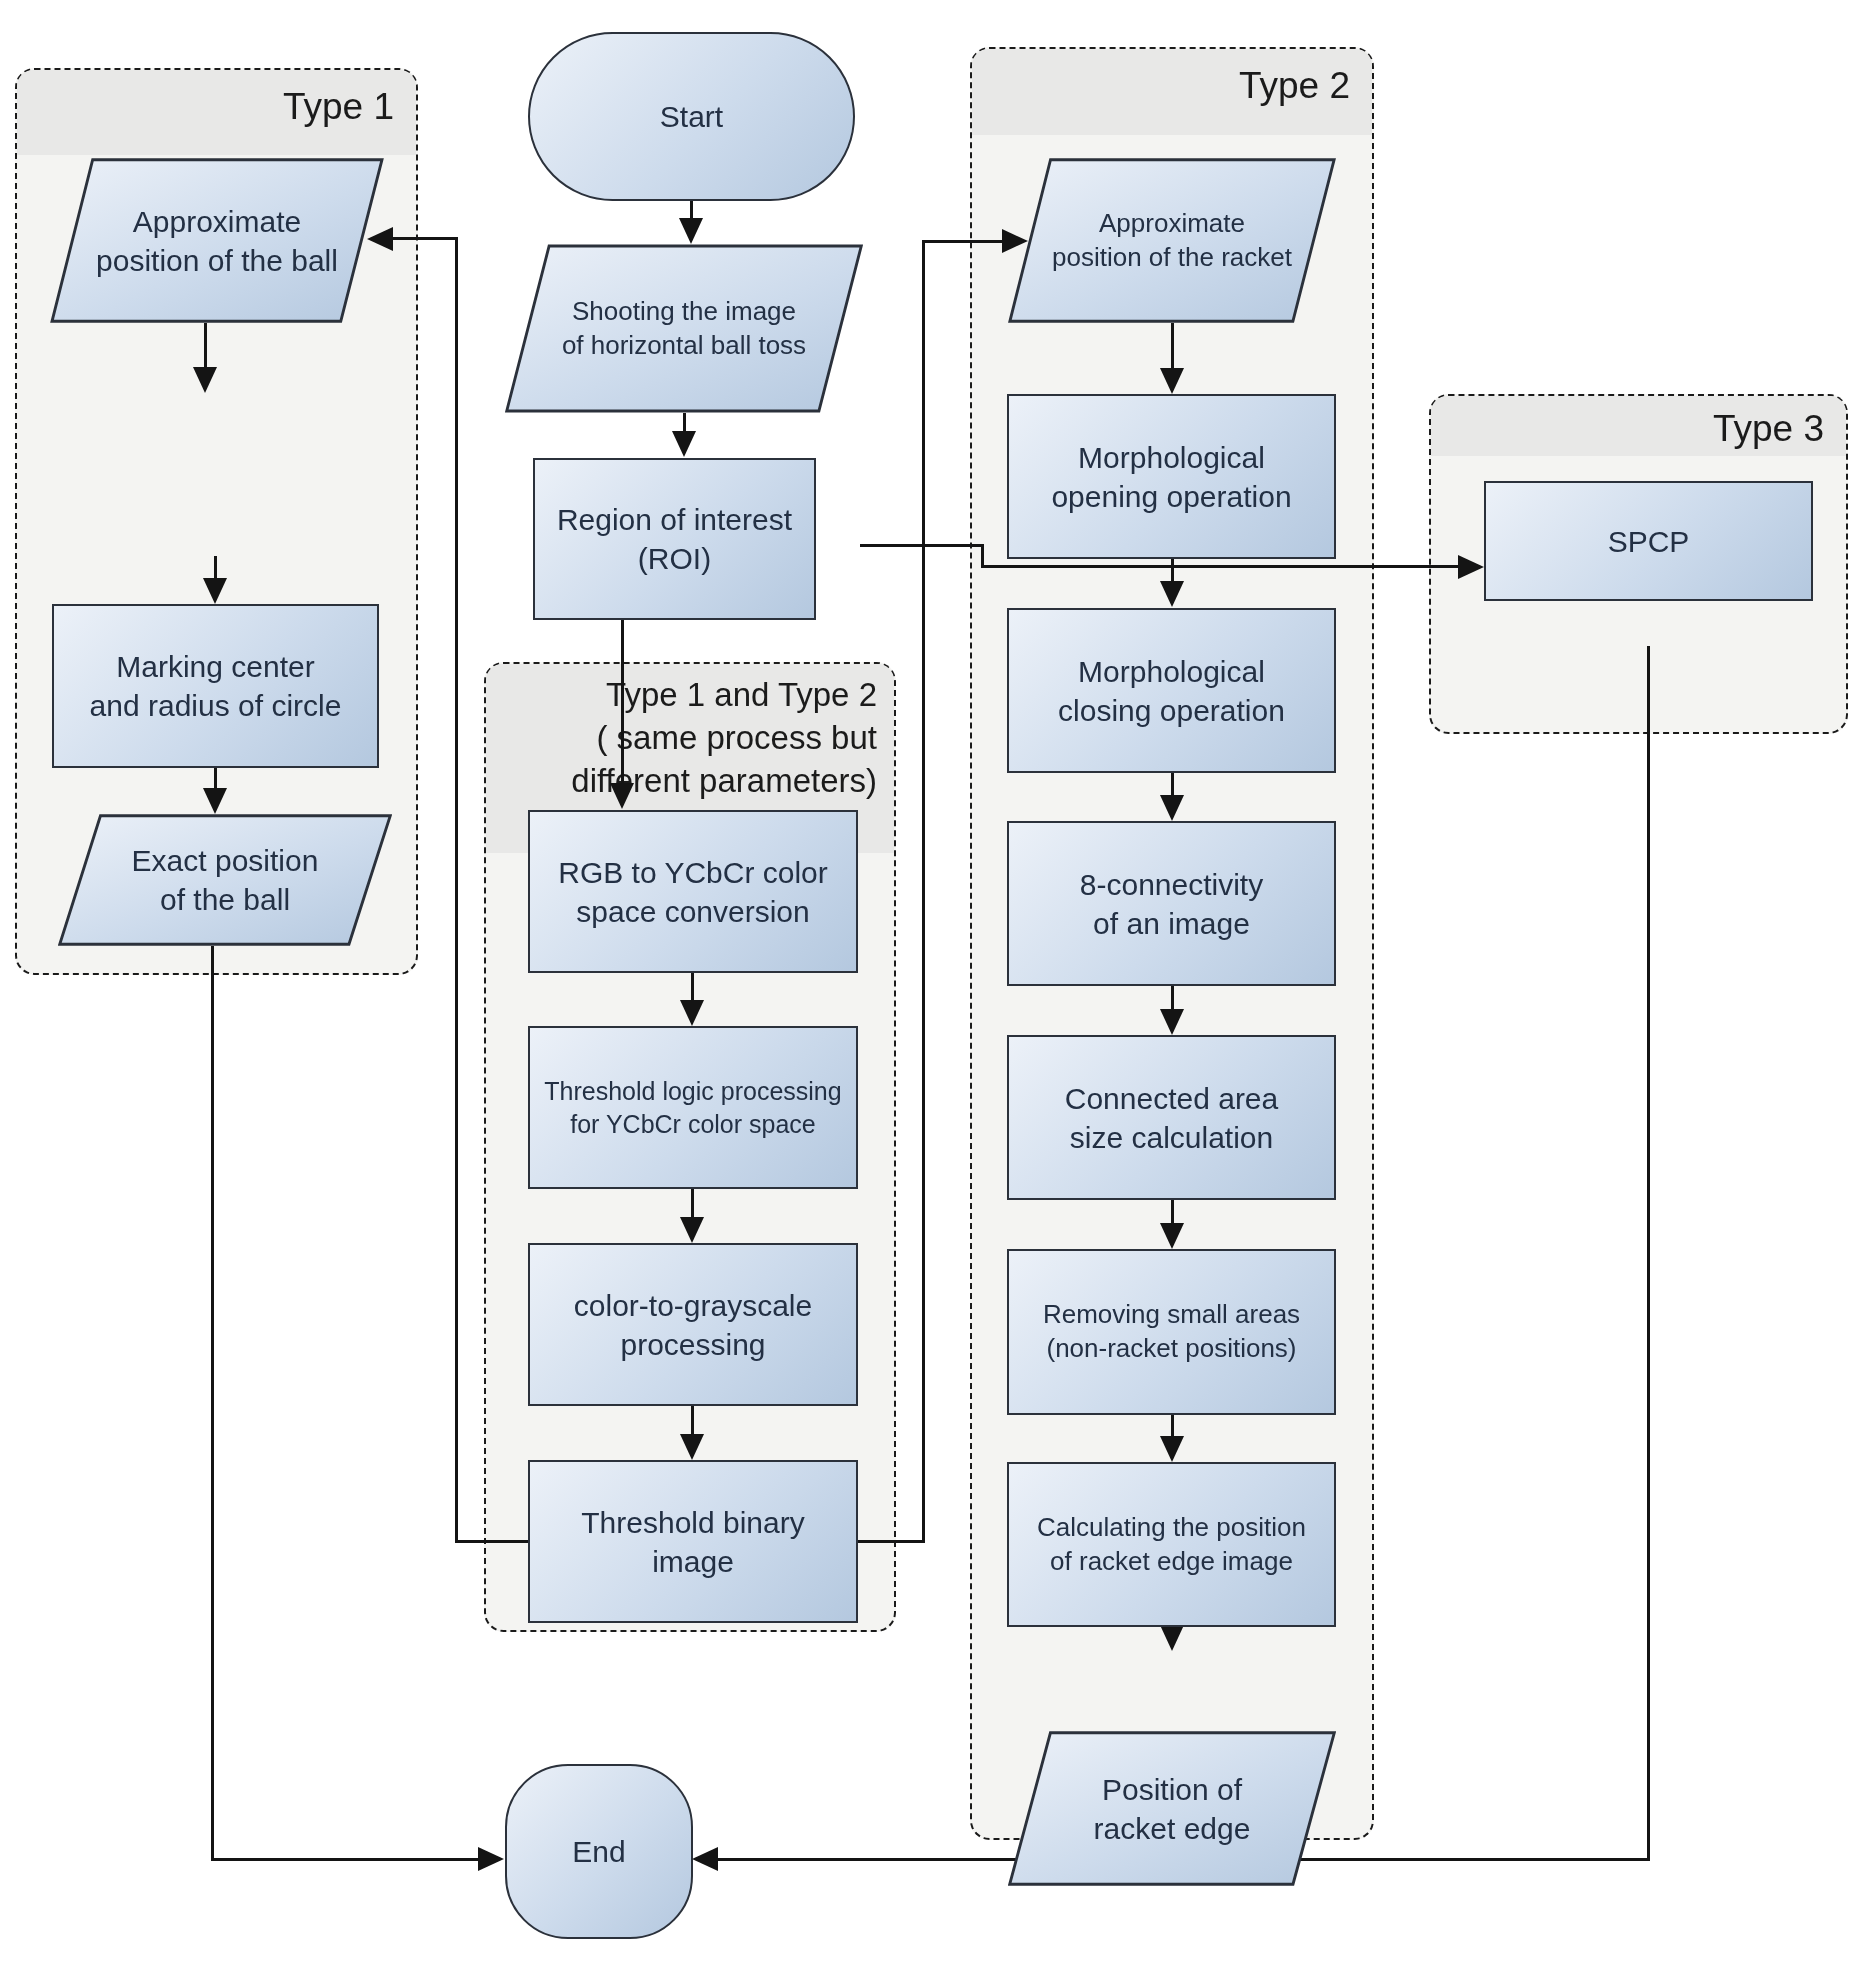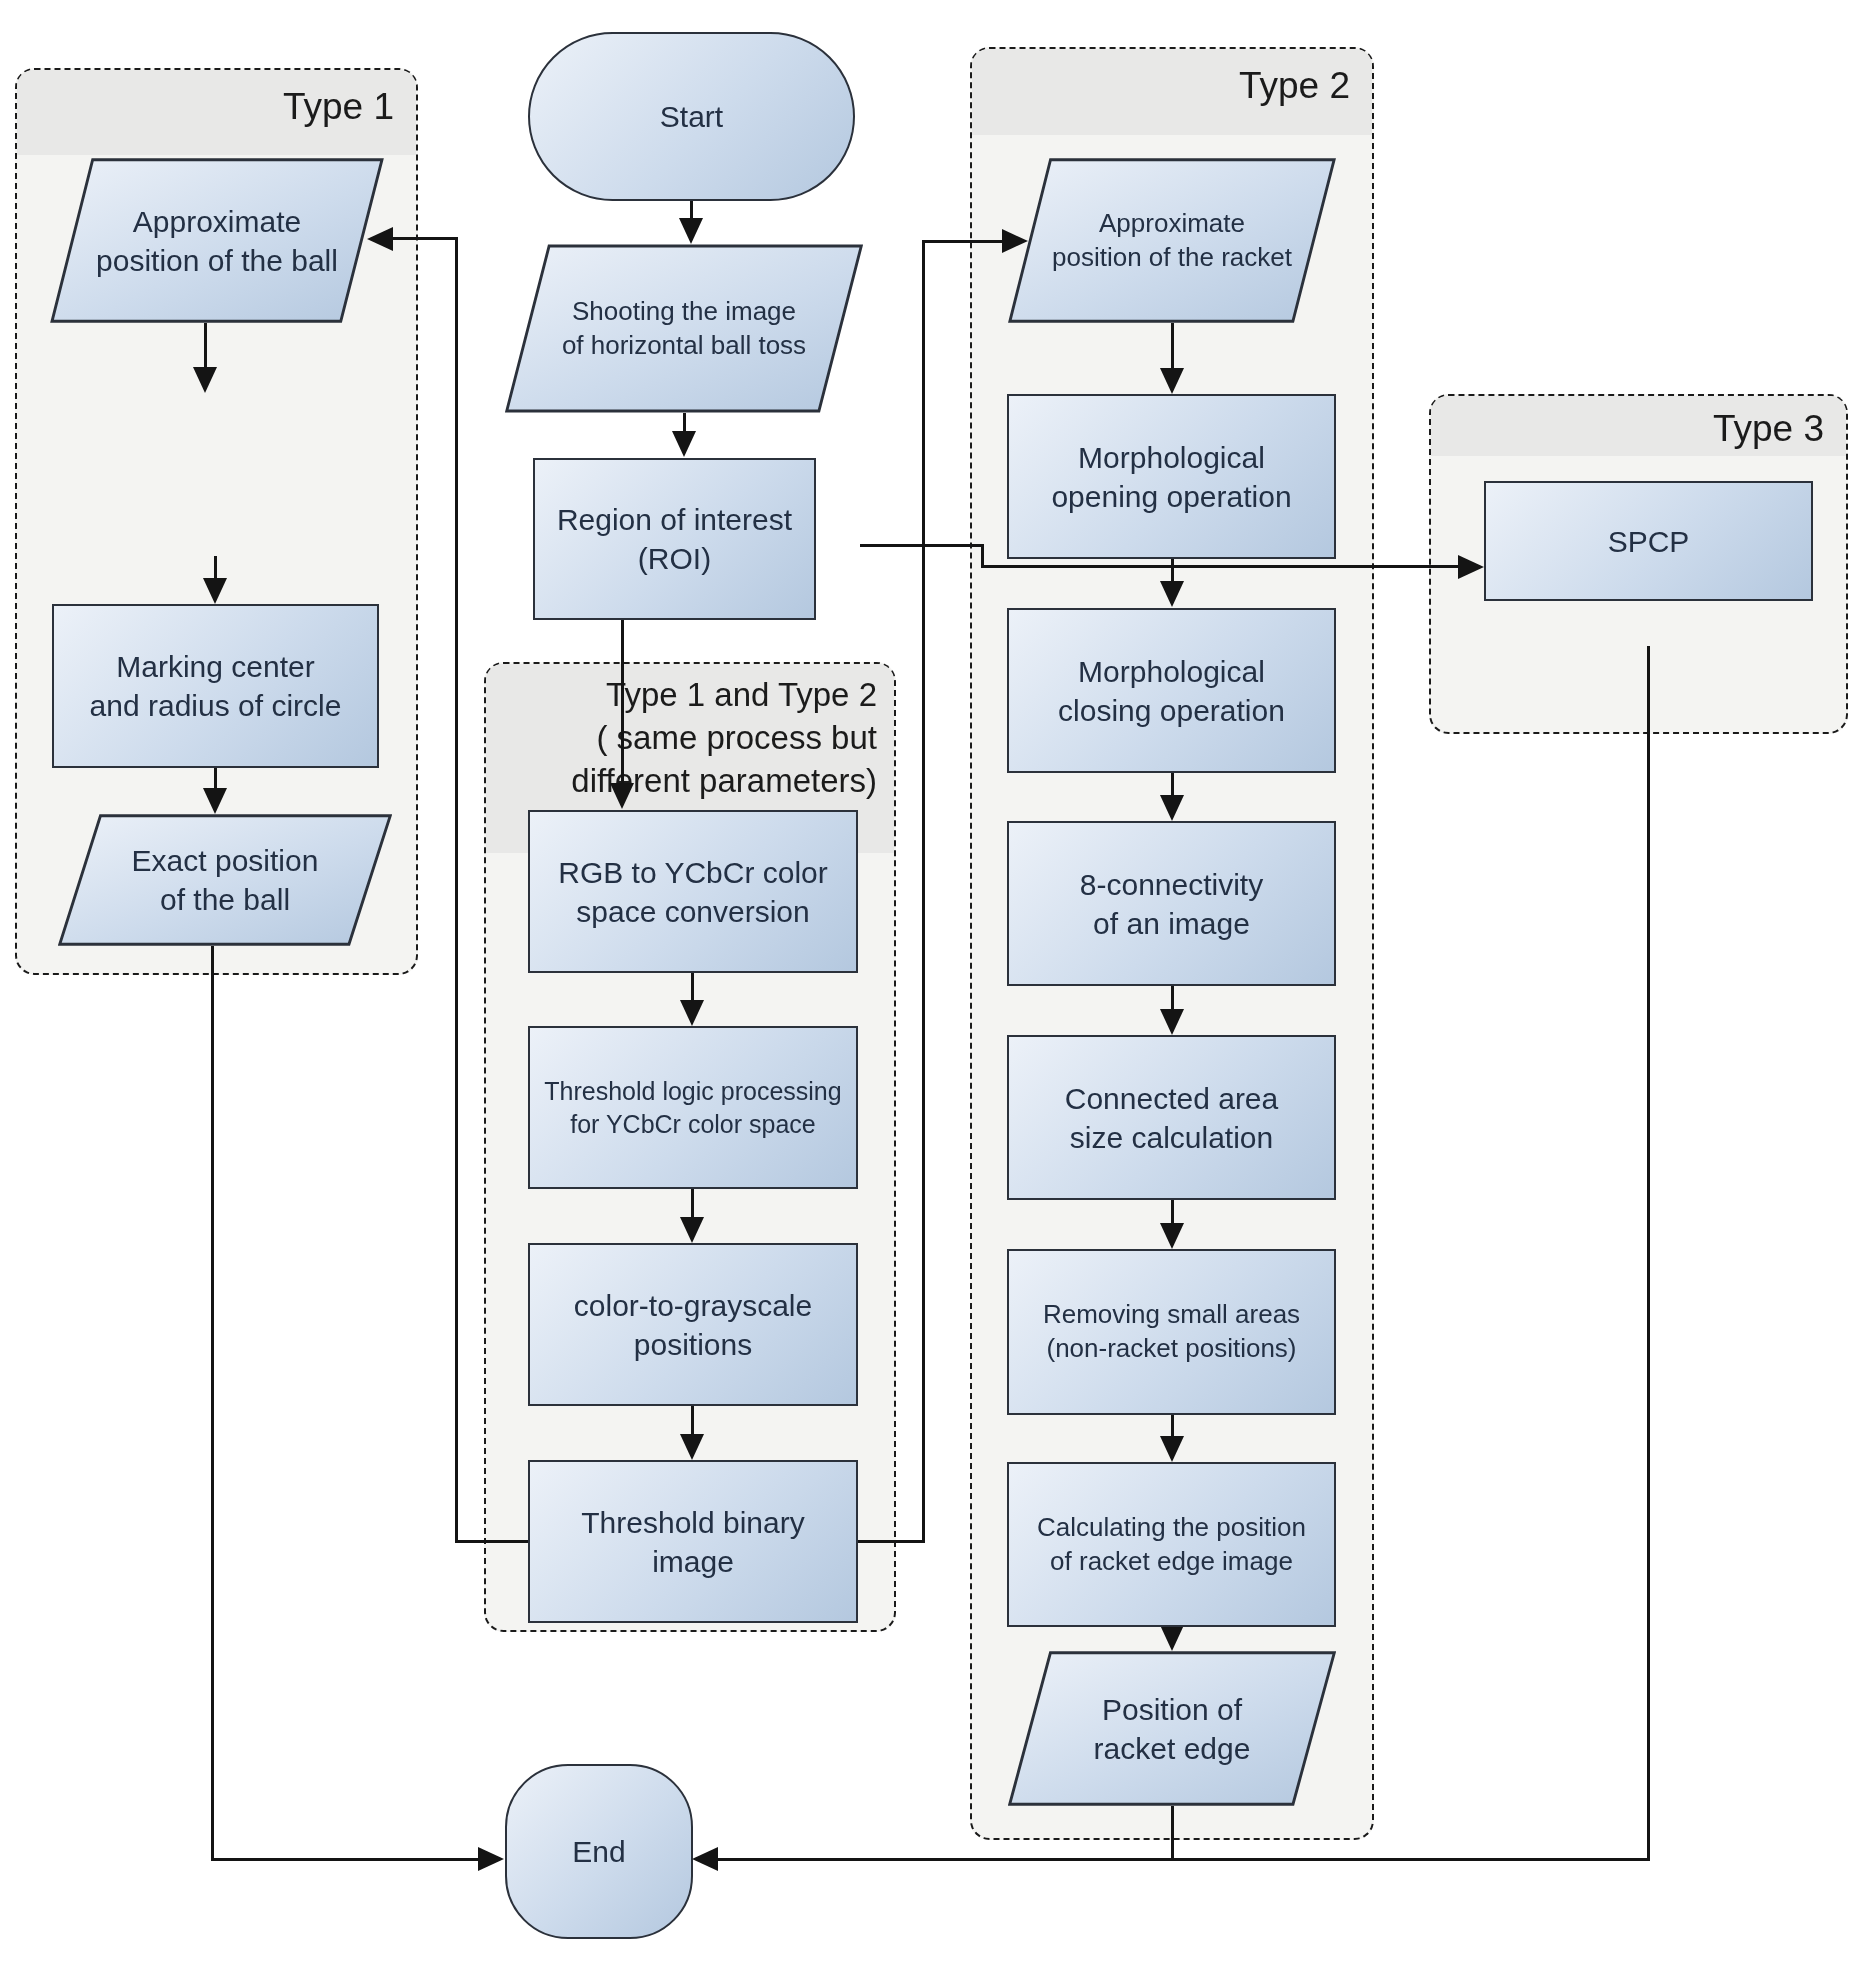--- a/index.html
+++ b/index.html
@@ -191,21 +191,21 @@
 space conversion</div>
   </div>
 
   <div class="node proc nz" style="left:528px;top:1026px;width:330px;height:163px;">
     <div class="label xsmall">Threshold logic processing
 for YCbCr color space</div>
   </div>
 
   <div class="node proc nz" style="left:528px;top:1243px;width:330px;height:163px;">
     <div class="label">color-to-grayscale
-positions</div>
+processing</div>
   </div>
 
   <div class="node proc nz" style="left:528px;top:1460px;width:330px;height:163px;">
     <div class="label">Threshold binary
 image</div>
   </div>
 
   <div class="node nz" style="left:1008px;top:158px;width:328px;height:165px;">
     <svg class="pshape" width="328" height="165" viewBox="0 0 572 288">
         <polygon points="74,3 569,3 497,285 3,285" fill="url(#ng)" stroke="#2b313b" stroke-width="5"></polygon>
@@ -237,21 +237,21 @@
   <div class="node proc nz" style="left:1007px;top:1249px;width:329px;height:166px;">
     <div class="label small">Removing small areas
 (non-racket positions)</div>
   </div>
 
   <div class="node proc nz" style="left:1007px;top:1462px;width:329px;height:165px;">
     <div class="label small">Calculating the position
 of racket edge image</div>
   </div>
 
-  <div class="node nz" style="left:1008px;top:1651px;width:328px;height:155px;">
+  <div class="node nz" style="left:1008px;top:1731px;width:328px;height:155px;">
     <svg class="pshape" width="328" height="155" viewBox="0 0 572 270">
         <polygon points="74,3 569,3 497,267 3,267" fill="url(#ng)" stroke="#2b313b" stroke-width="5"></polygon>
       </svg>
     <div class="label">Position of
 racket edge</div>
   </div>
 
   <div class="node proc nz" style="left:1484px;top:481px;width:329px;height:120px;">
     <div class="label">SPCP</div>
   </div>

